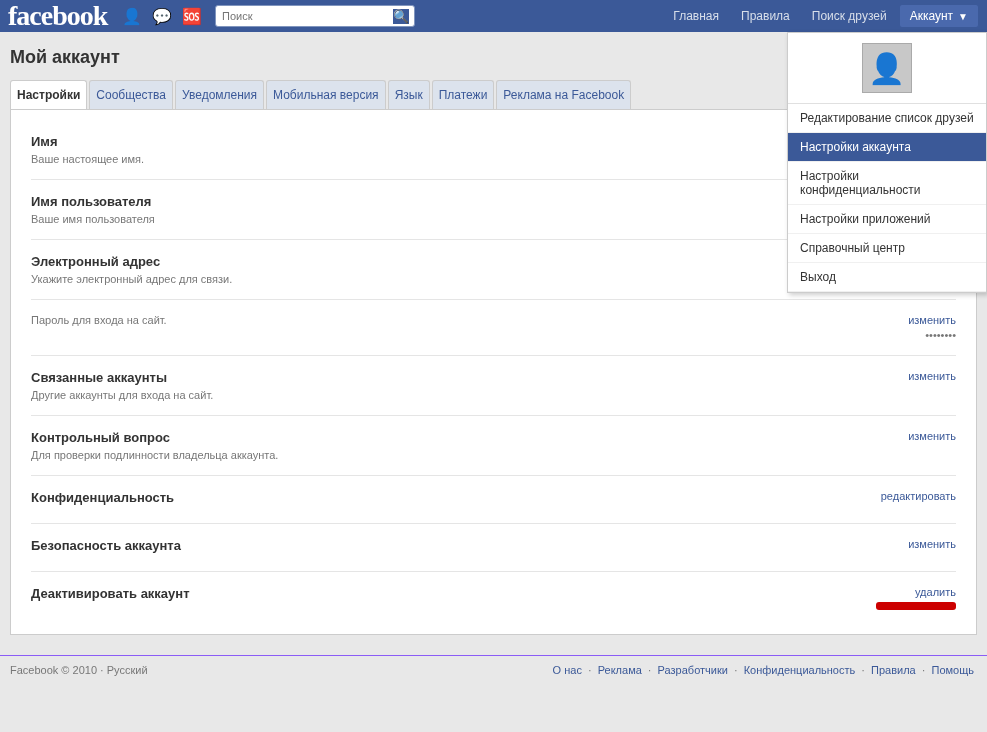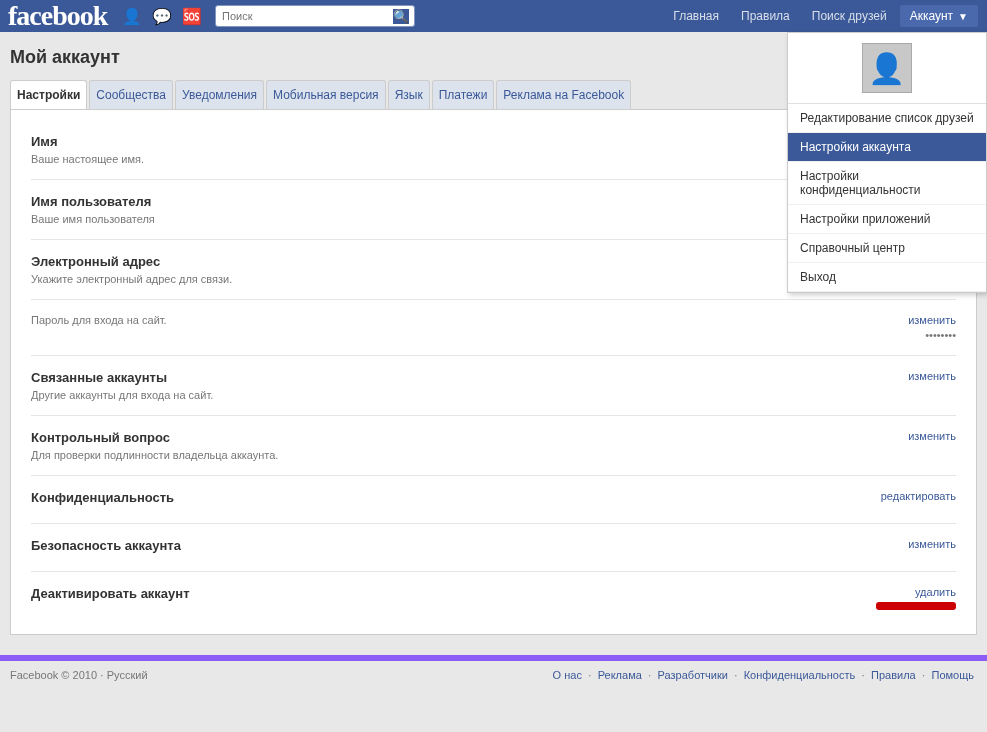--- a/index.html
+++ b/index.html
@@ -215,21 +215,21 @@
 
     
     #footer {
       background: #e8e8e8;
       padding: 8px 10px;
       display: flex;
       justify-content: space-between;
       align-items: center;
       font-size: 11px;
       color: #777;
-      border-top: 6px solid #8b5cf6;
+      border-top: 1px solid #8b5cf6;
       margin-top: 10px;
     }
     #footer a {
       color: #3b5998;
       text-decoration: none;
       margin: 0 3px;
     }
   </style>
 </head>
 <body>

